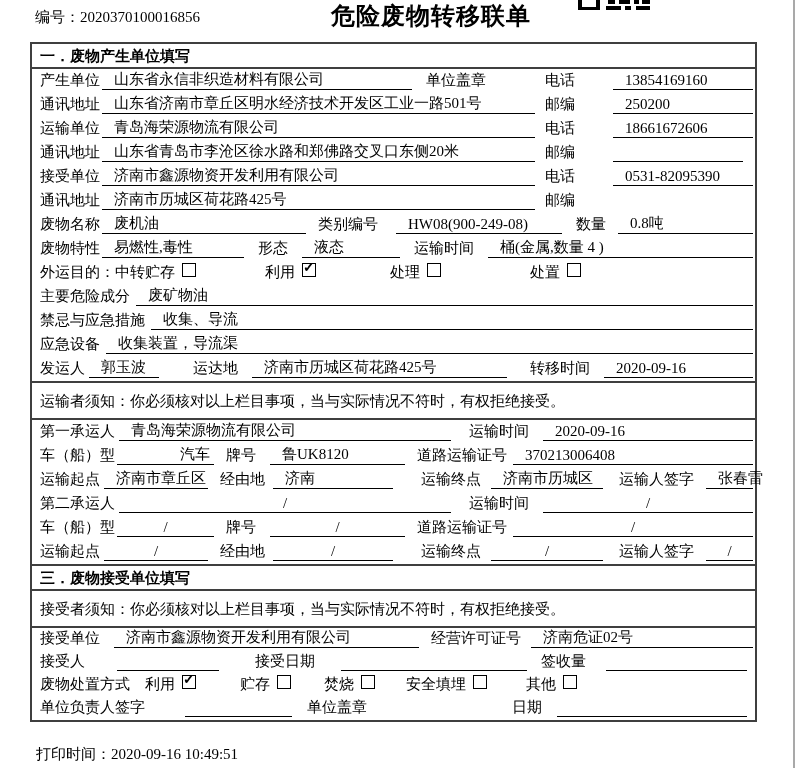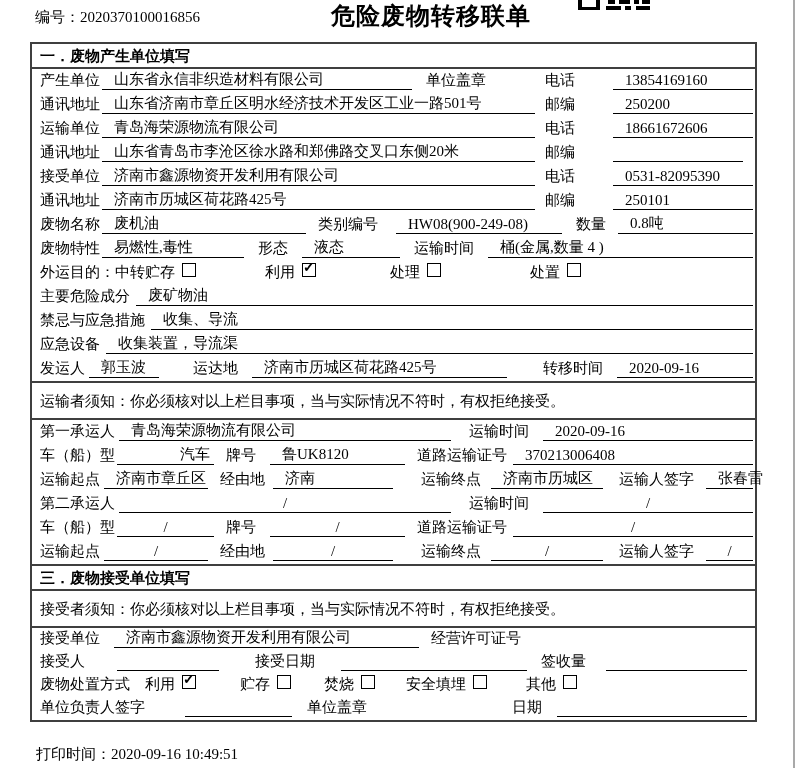--- a/index.html
+++ b/index.html
@@ -129,21 +129,20 @@
       <span class="lbl">电话</span>
       <span class="u tel-val">0531-82095390</span>
     </div>
 
     <div class="frow">
       <div class="c1">
         <span class="lbl">通讯地址</span>
         <span class="u fillc" style="margin-left:2px;">济南市历城区荷花路425号</span>
       </div>
       <span class="lbl">邮编</span>
-      <span class="u tel-val">250101</span>
     </div>
 
     <div class="frow">
       <span class="lbl">废物名称</span>
       <span class="u" style="width:204px;margin-left:2px;">废机油</span>
       <span class="lbl" style="margin-left:12px;">类别编号</span>
       <span class="u" style="width:166px;margin-left:18px;">HW08(900-249-08)</span>
       <span class="lbl" style="margin-left:14px;">数量</span>
       <span class="u fill" style="margin-left:12px;">0.8吨</span>
     </div>
@@ -190,21 +189,21 @@
     <div class="frow">
       <span class="lbl">应急设备</span>
       <span class="u fill" style="margin-left:6px;">收集装置，导流渠</span>
     </div>
 
     <div class="frow">
       <span class="lbl">发运人</span>
       <span class="u" style="width:70px;margin-left:4px;">郭玉波</span>
       <span class="lbl" style="margin-left:34px;">运达地</span>
       <span class="u" style="width:255px;margin-left:14px;">济南市历城区荷花路425号</span>
-      <span class="lbl" style="margin-left:36px;">转移时间</span>
+      <span class="lbl" style="margin-left:23px;">转移时间</span>
       <span class="u fill" style="margin-left:14px;">2020-09-16</span>
     </div>
   </div>
 
   <div class="sec sec2">
     <div class="notice">运输者须知：你必须核对以上栏目事项，当与实际情况不符时，有权拒绝接受。</div>
 
     <div class="frow">
       <span class="lbl">第一承运人</span>
       <span class="u" style="width:332px;margin-left:4px;">青岛海荣源物流有限公司</span>
@@ -261,20 +260,21 @@
   </div>
 
   <div class="sec sec3">
     <div class="sec-h">三．废物接受单位填写</div>
     <div class="notice">接受者须知：你必须核对以上栏目事项，当与实际情况不符时，有权拒绝接受。</div>
 
     <div class="frow">
       <span class="lbl">接受单位</span>
       <span class="u" style="width:305px;margin-left:14px;">济南市鑫源物资开发利用有限公司</span>
       <span class="lbl" style="margin-left:12px;">经营许可证号</span>
+      <span class="u fill" style="margin-left:10px;">济南危证02号</span>
     </div>
 
     <div class="frow">
       <span class="lbl">接受人</span>
       <span class="u" style="width:102px;margin-left:32px;"></span>
       <span class="lbl" style="margin-left:36px;">接受日期</span>
       <span class="u" style="width:186px;margin-left:26px;"></span>
       <span class="lbl" style="margin-left:14px;">签收量</span>
       <span class="u fill" style="margin-left:20px;margin-right:6px;"></span>
     </div>

